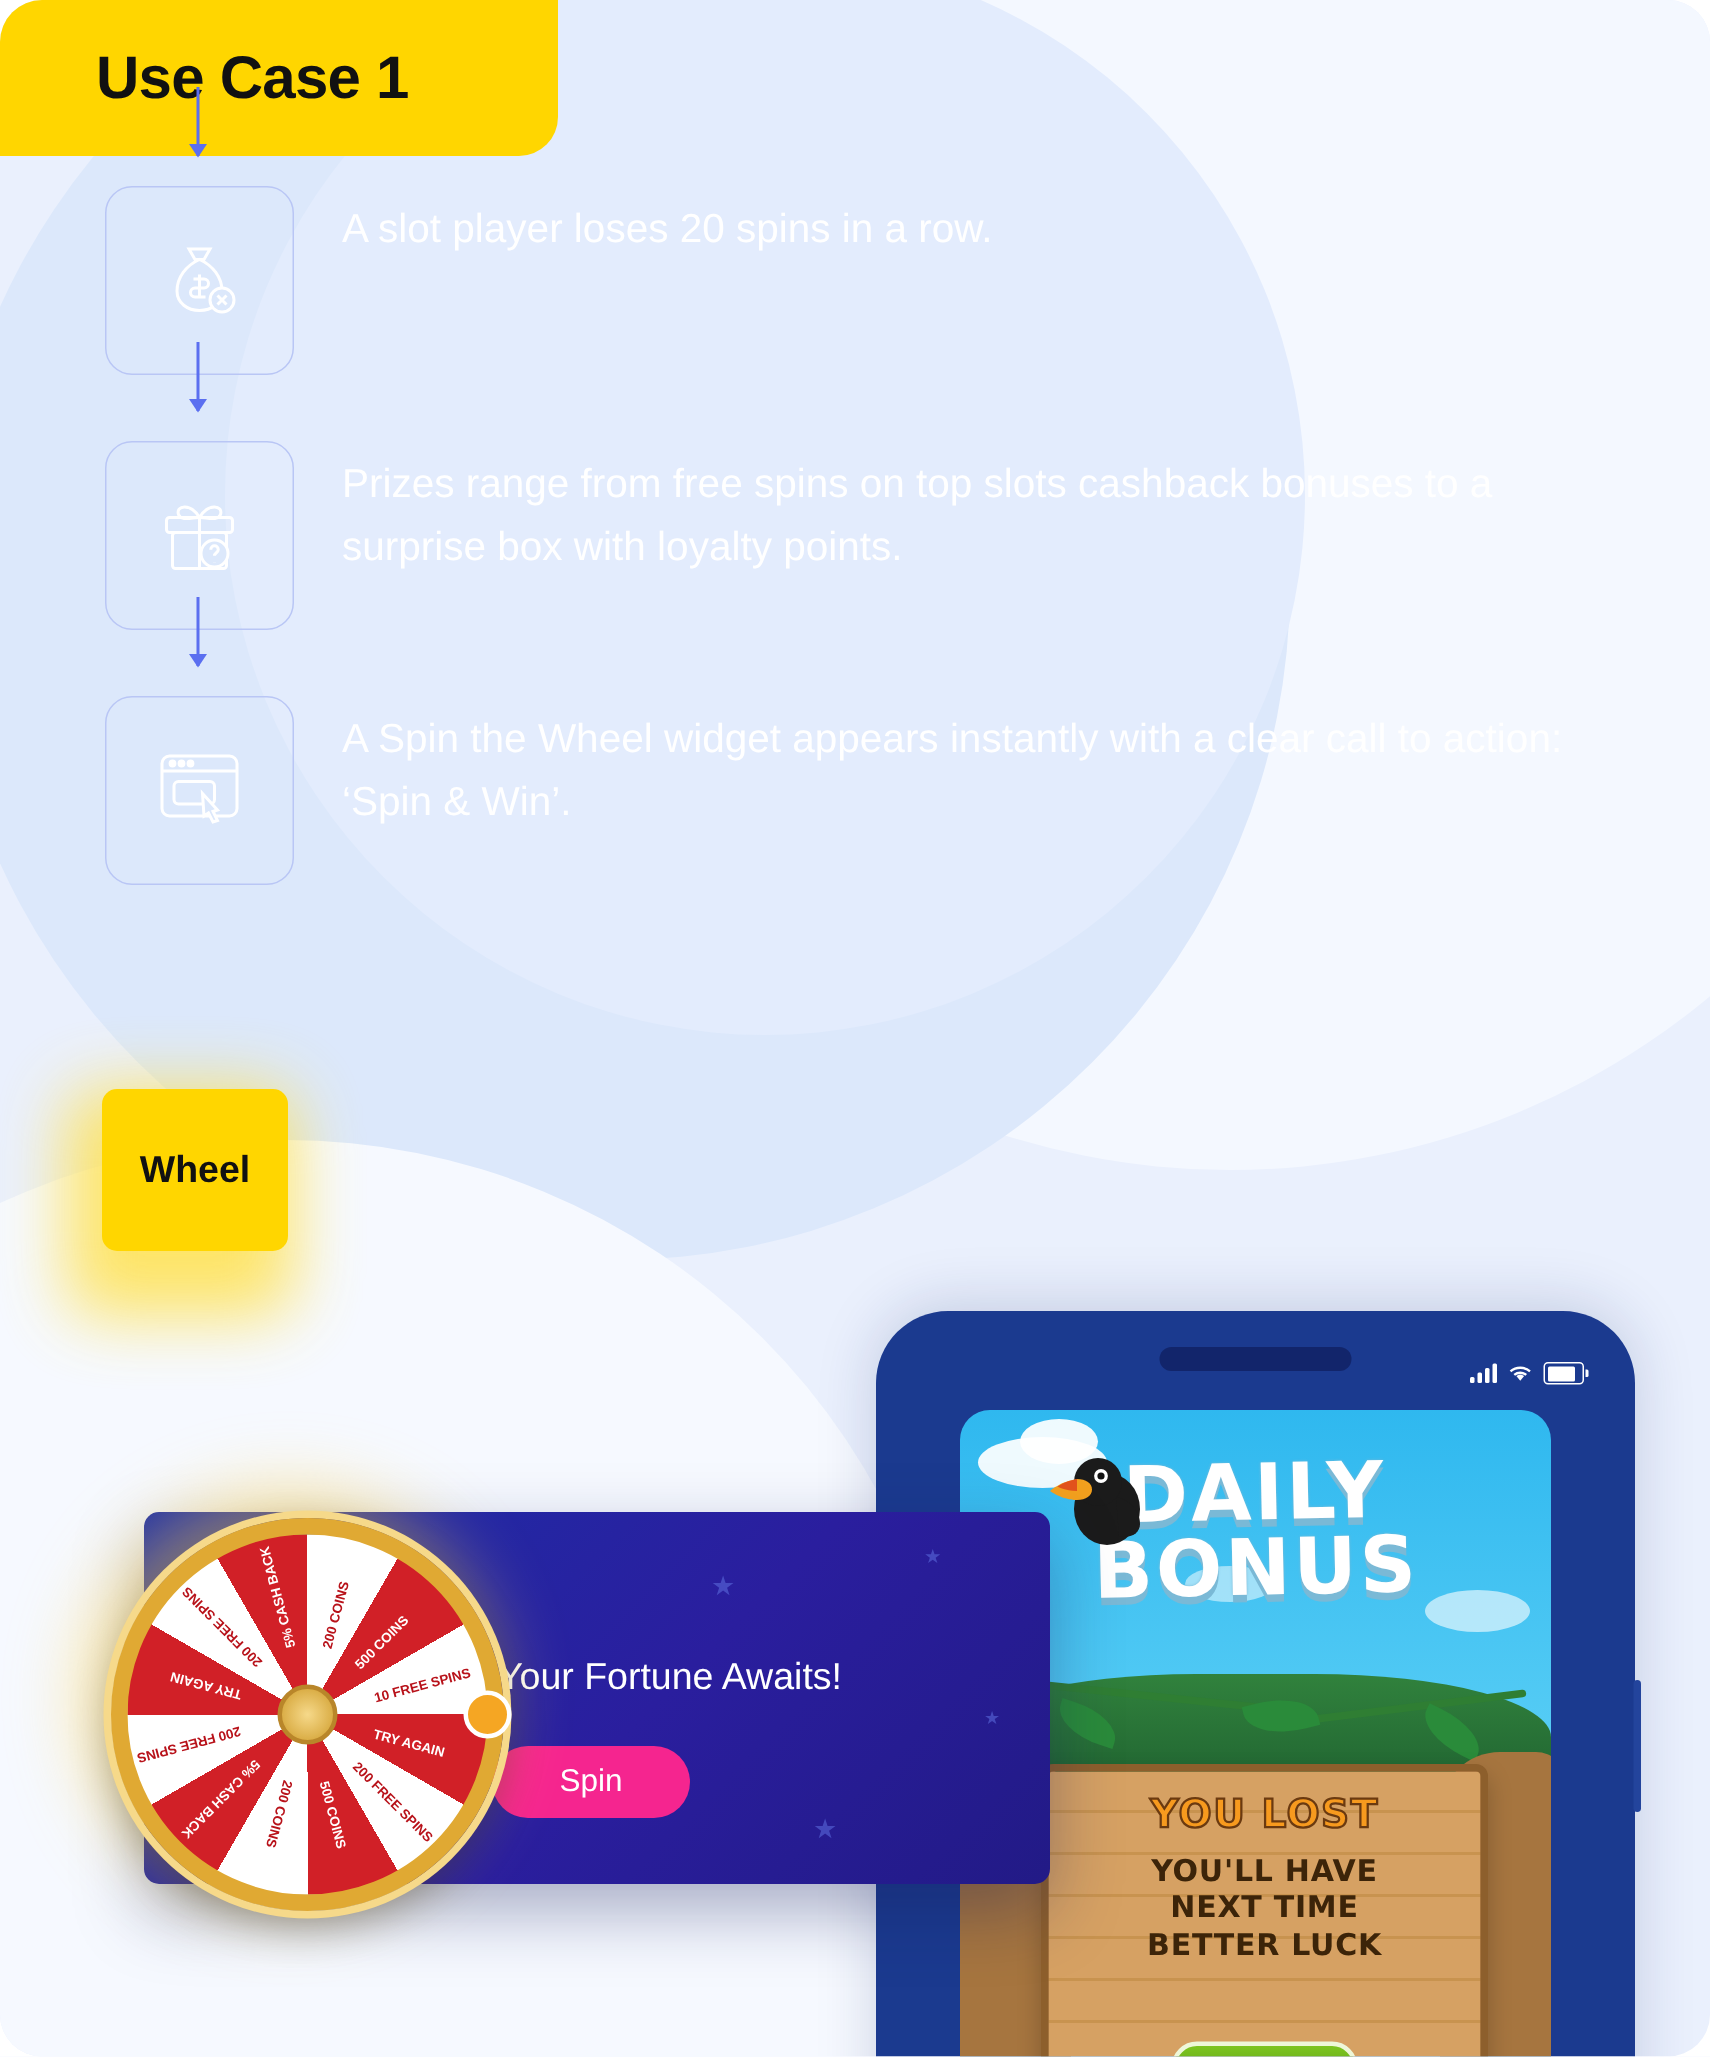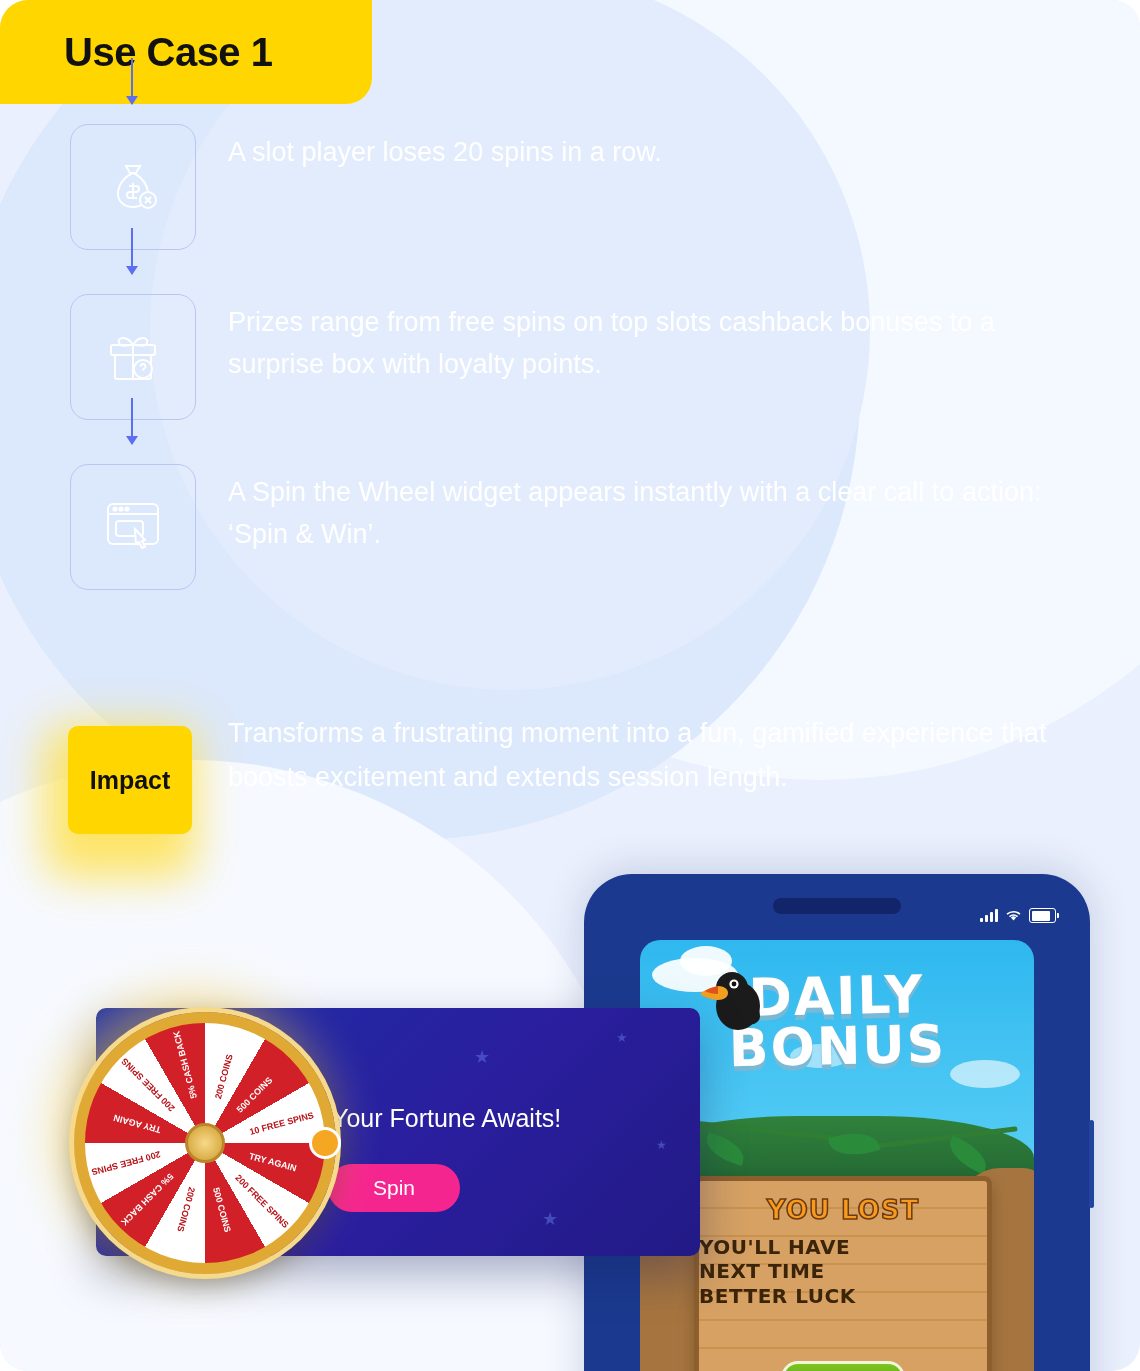--- a/index.html
+++ b/index.html
@@ -139,21 +139,21 @@
     background:repeating-linear-gradient(#d6a163 0 26px,#c8934f 26px 28px);
     border:5px solid #8d5f2c;border-radius:8px;
     box-shadow:0 8px 16px rgba(0,0,0,.22);
   }
   .you-lost{
     position:absolute;left:0;right:0;top:14px;text-align:center;
     font-family:"DejaVu Sans", sans-serif;font-size:26px;font-weight:700;
     color:#f79a1e;-webkit-text-stroke:1.5px #6b3a10;letter-spacing:1px;
   }
   .lost-sub{
-    position:absolute;left:0;right:0;top:54px;
+    position:absolute;left:0;right:0;top:54px;text-align:center;
     font-family:"DejaVu Sans", sans-serif;font-size:20px;font-weight:700;
     line-height:1.22;color:#3c2409;letter-spacing:.5px;
   }
   .ok-btn{
     position:absolute;left:50%;transform:translateX(-50%);bottom:18px;
     width:118px;height:34px;border-radius:17px;
     background:linear-gradient(#7dc520,#4e8c10);
     border:3px solid #eef7d8;
     display:flex;align-items:center;justify-content:center;
     color:#fff;font-size:14px;font-weight:700;
@@ -288,23 +288,22 @@
         </div>
         <div class="step-text">A Spin the Wheel widget appears instantly with a clear call to action: ‘Spin &amp; Win’.</div>
       </div>
 
     </div>
 
     <div class="impact-wrap">
       <div class="impact-glow"></div>
     </div>
     <div class="impact-badge">
-      <span>Impact</span>
-    </div>
-    <div class="impact-text">Transforms a frustrating moment into a fun, gamified experience that boosts excitement and extends session length.</div>
+      <span>Wheel</span>
+    </div>
 
     <div class="phone">
       <div class="phone-notch"></div>
       <div class="phone-side"></div>
       <div class="status-bar">
         <span class="bars">
             <i></i>
             <i></i>
             <i></i>
             <i></i>

